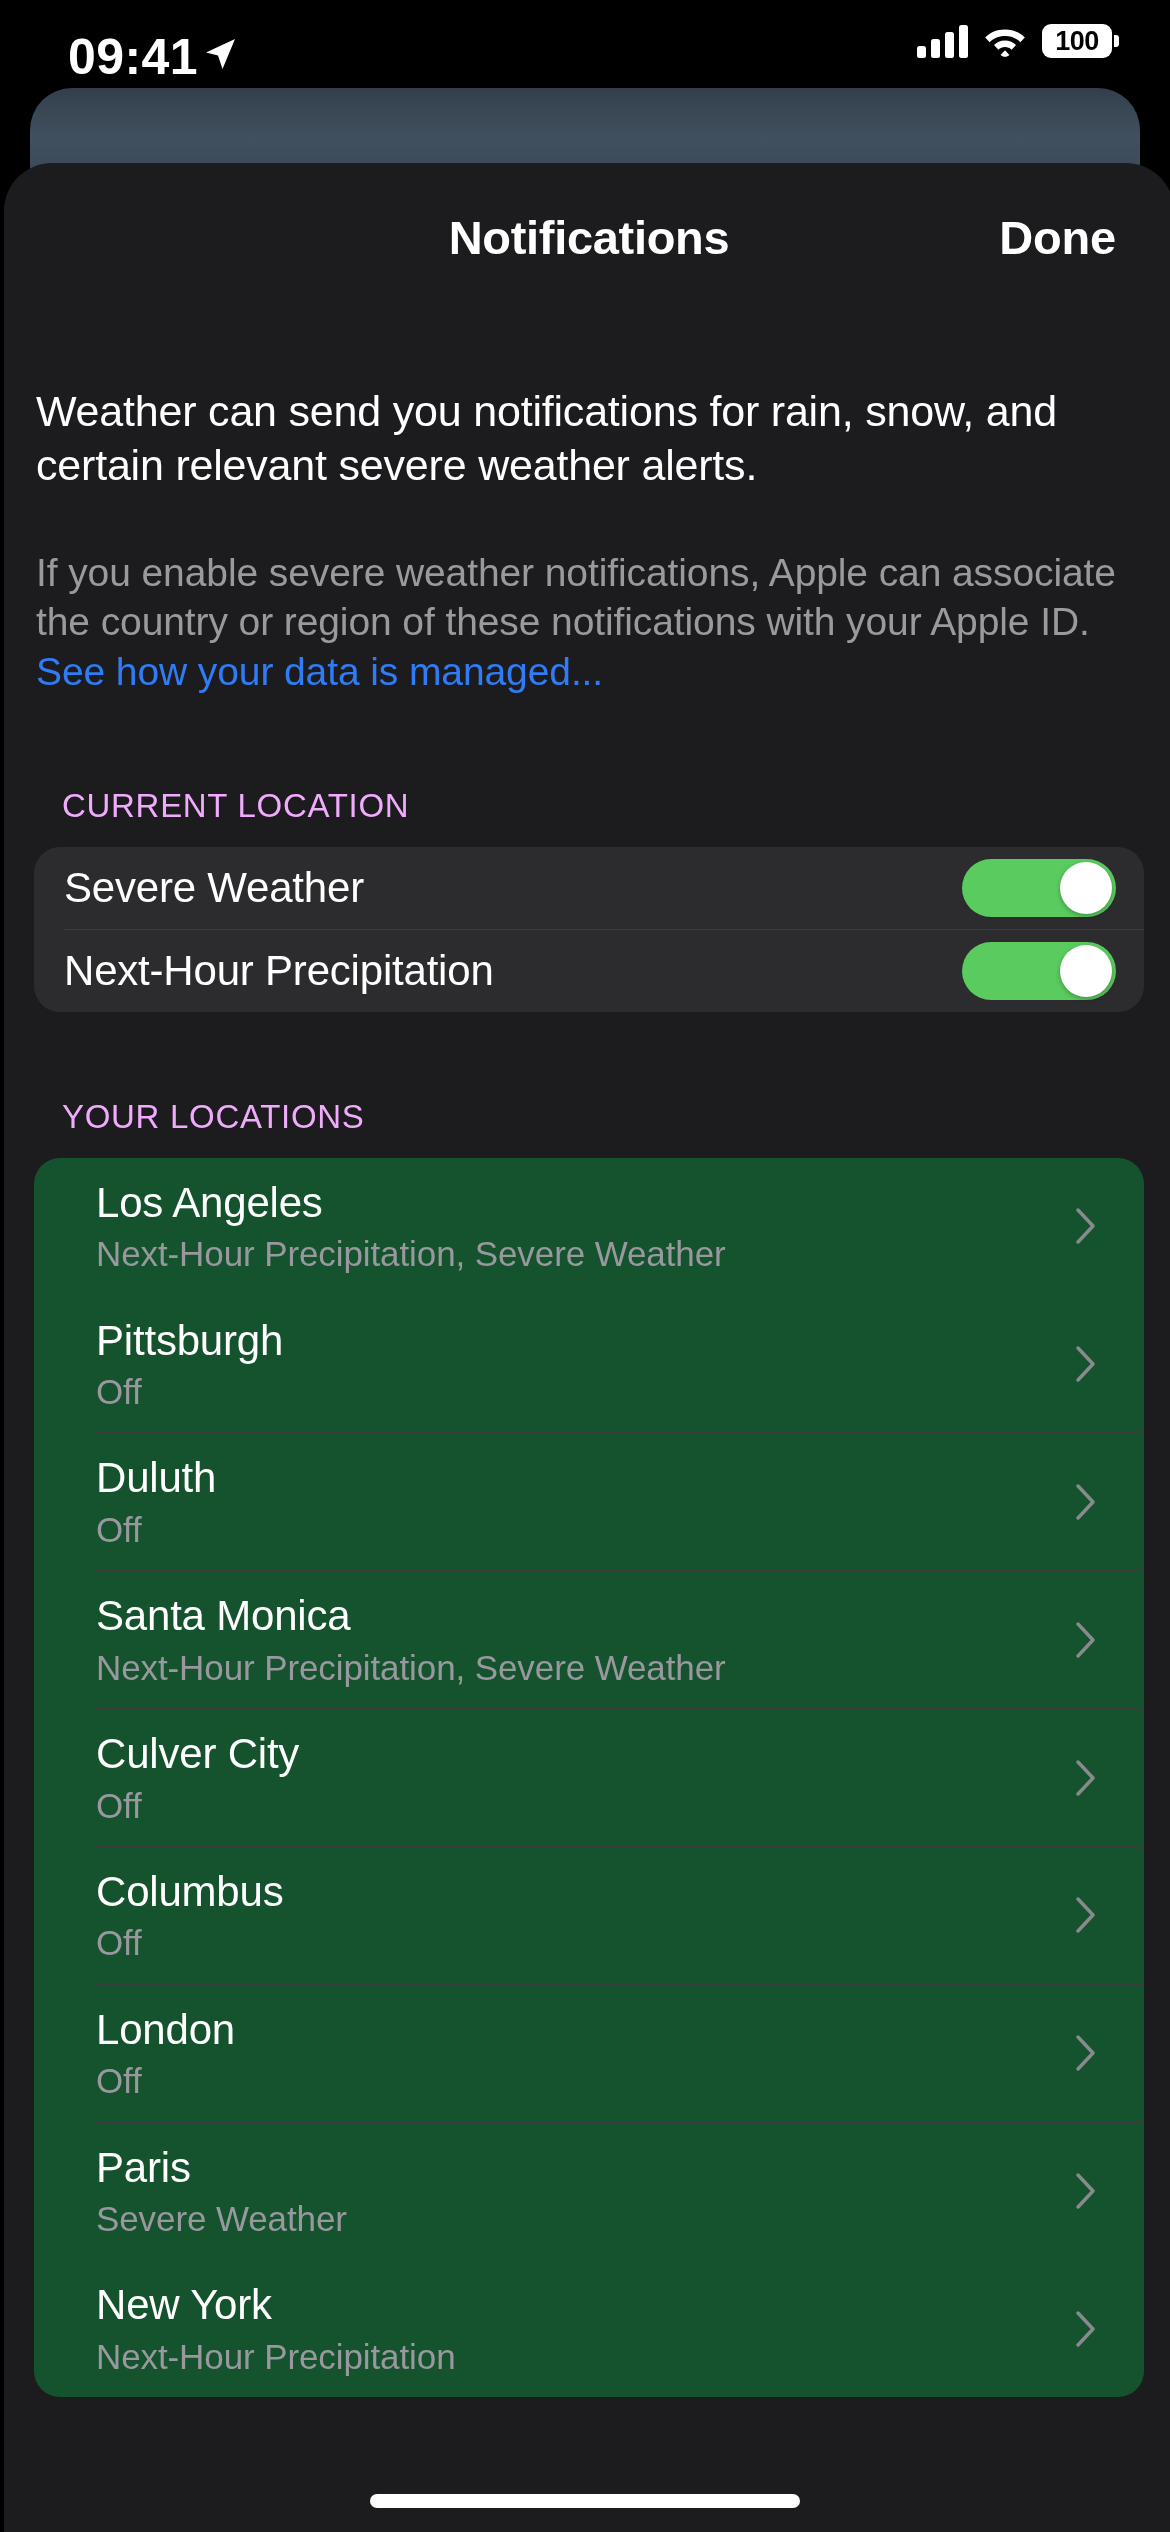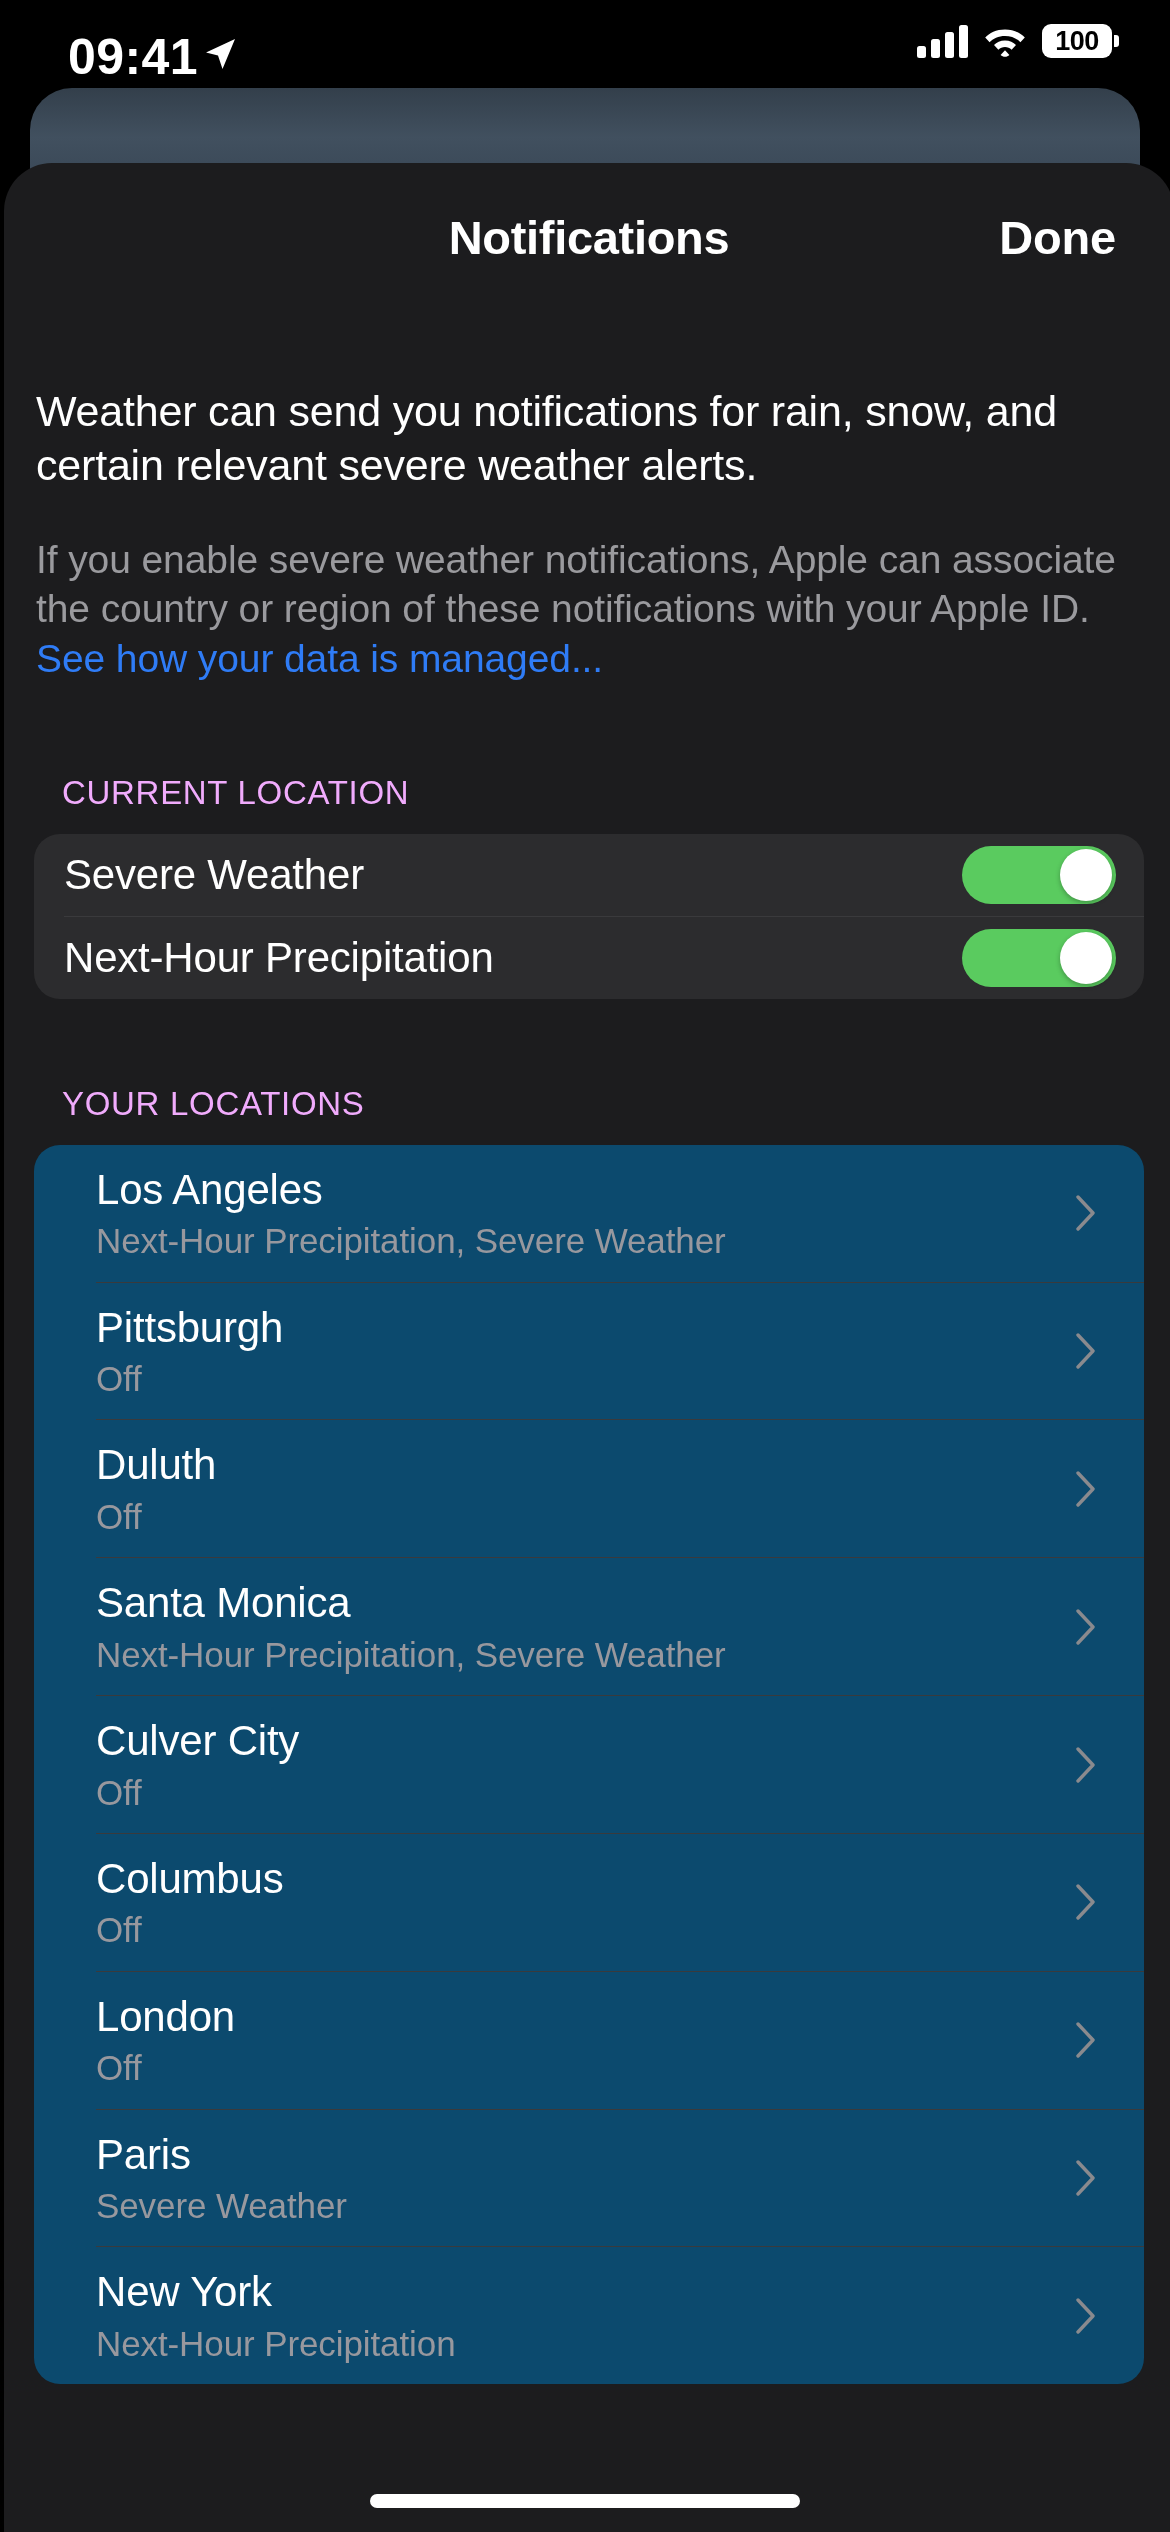--- a/index.html
+++ b/index.html
@@ -102,21 +102,21 @@
   
   #intro {
     padding:0 32px;
     margin-top:93px;
   }
   #intro-primary {
     font-size:43px; line-height:1.26;
     color:#fff; letter-spacing:-0.2px;
   }
   #intro-secondary {
-    margin-top:43px;
+    margin-top:56px;
     font-size:39px; line-height:1.26;
     color:#9a9a9e; letter-spacing:-0.1px;
   }
   #privacy-link {
     display:inline;
     color:#2f7cf6;
     cursor:pointer;
   }
 
   
@@ -163,21 +163,21 @@
     top:3px; left:98px;
     width:52px; height:52px;
     border-radius:50%;
     background:#fff;
     box-shadow:0 2px 5px rgba(0,0,0,.28);
   }
 
   
   #locations-card {
     margin:22px 30px 0 30px;
-    background:#0c4a6e;
+    background:#14532d;
     border-radius:26px;
     overflow:hidden;
   }
   .loc-row {
     position:relative;
     padding:20px 30px 20px 62px;
     min-height:82px;
     cursor:pointer;
   }
   .loc-name {

